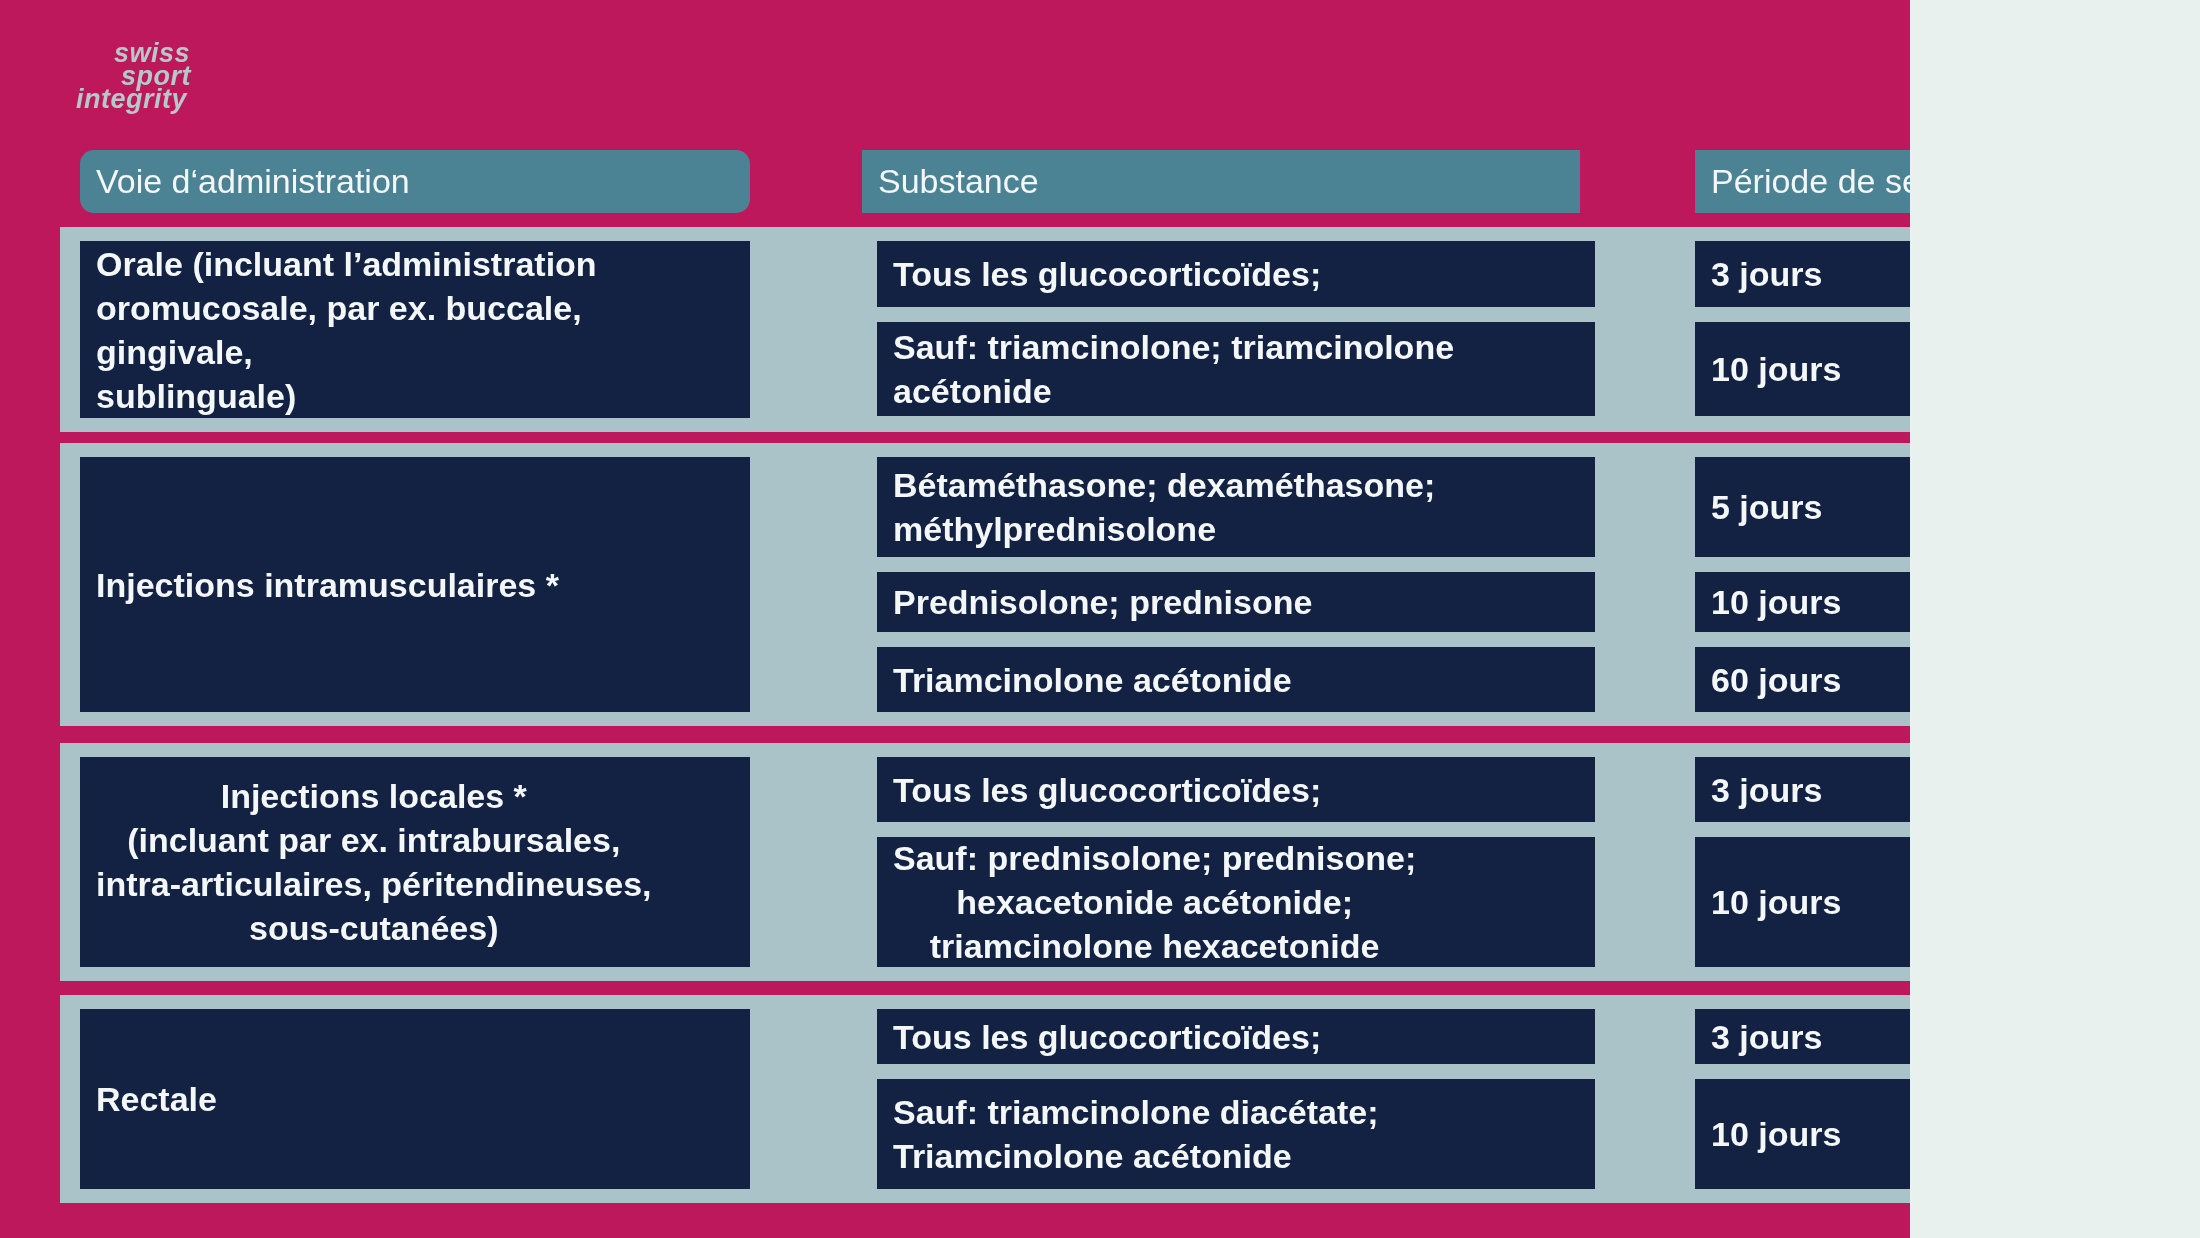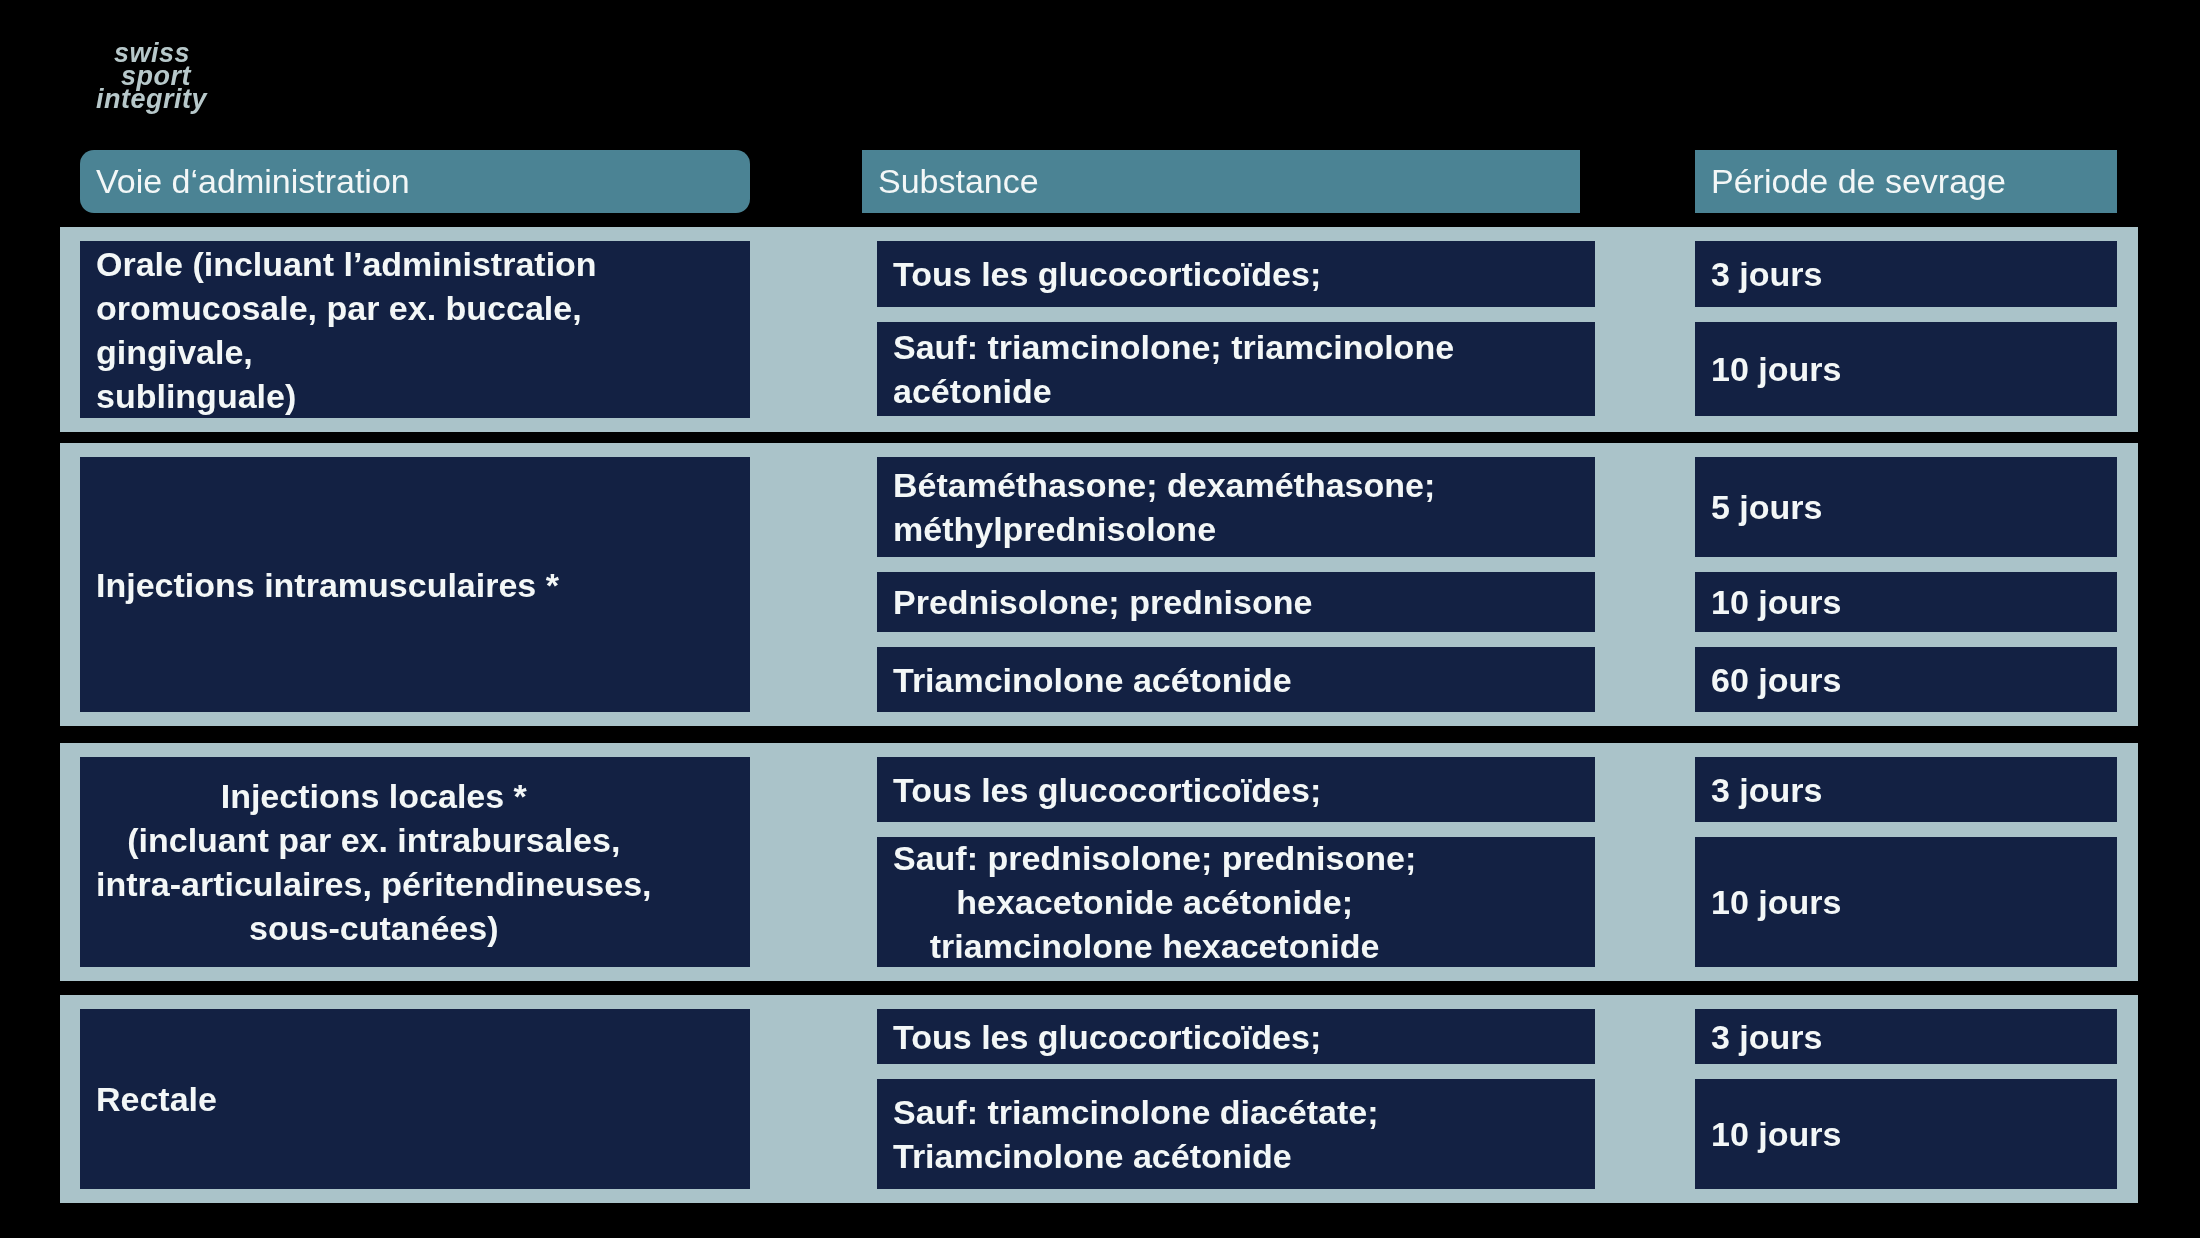--- a/index.html
+++ b/index.html
@@ -2,42 +2,42 @@
 <html><head>
 <meta charset="utf-8">
 <style>
   html,body{margin:0;padding:0;}
   body{
     font-family:"Liberation Sans", sans-serif;
     background:#e9f1ef;
   }
   .page{
     position:relative;
-    width:2200px;
+    width:1910px;
     height:1238px;
-    background:#000000;
+    background:#be185d;
     overflow:hidden;
   }
 
   
   .logo{
     position:absolute;
     left:70px; top:42px;
     width:137px;
     text-align:right;
     font-style:italic;
     font-weight:700;
     font-size:27px;
     line-height:23px;
     letter-spacing:.5px;
     color:#b7c8ca;
   }
   .logo .l1{margin-right:17px;}
   .logo .l2{margin-right:16px;}
-  .logo .l3{margin-right:0;}
+  .logo .l3{margin-right:20px;}
   .logo div{white-space:nowrap;}
 
   
   .hdr{
     position:absolute;
     top:150px; height:63px;
     background:#4b8394;
     color:#f3f7f7;
     font-size:34px;
     display:flex; align-items:center;

